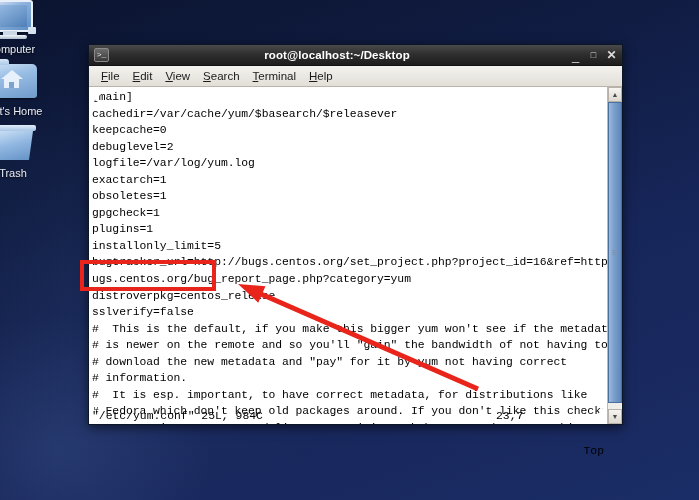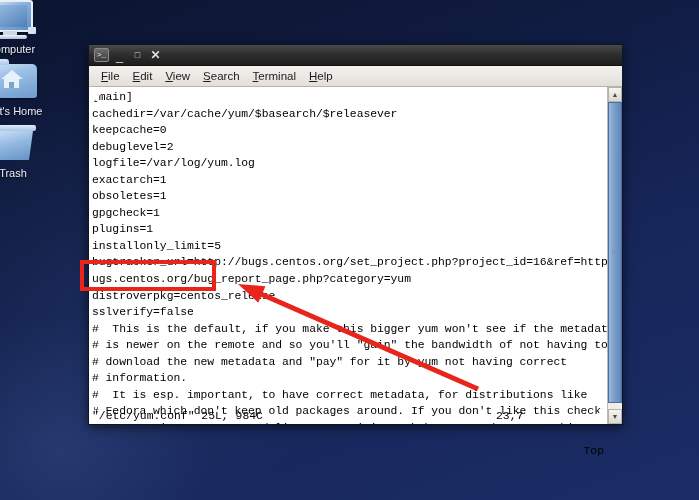--- a/index.html
+++ b/index.html
@@ -297,20 +297,21 @@
       <span class="bin-lid"></span>
       <span class="bin-body"></span>
     </span>
     <span class="lbl">Trash</span>
   </div>
 
   <div id="term-window">
 
     <div id="titlebar">
       <div id="title-icon">&gt;_</div>
+      <div id="title-text">root@localhost:~/Desktop</div>
       <div class="wbtn" id="wb-min">_</div>
       <div class="wbtn" id="wb-max">□</div>
       <div class="wbtn" id="wb-close">✕</div>
     </div>
 
     <div id="menubar">
       <div class="menu-item"><u>F</u>ile</div>
       <div class="menu-item"><u>E</u>dit</div>
       <div class="menu-item"><u>V</u>iew</div>
       <div class="menu-item"><u>S</u>earch</div>

